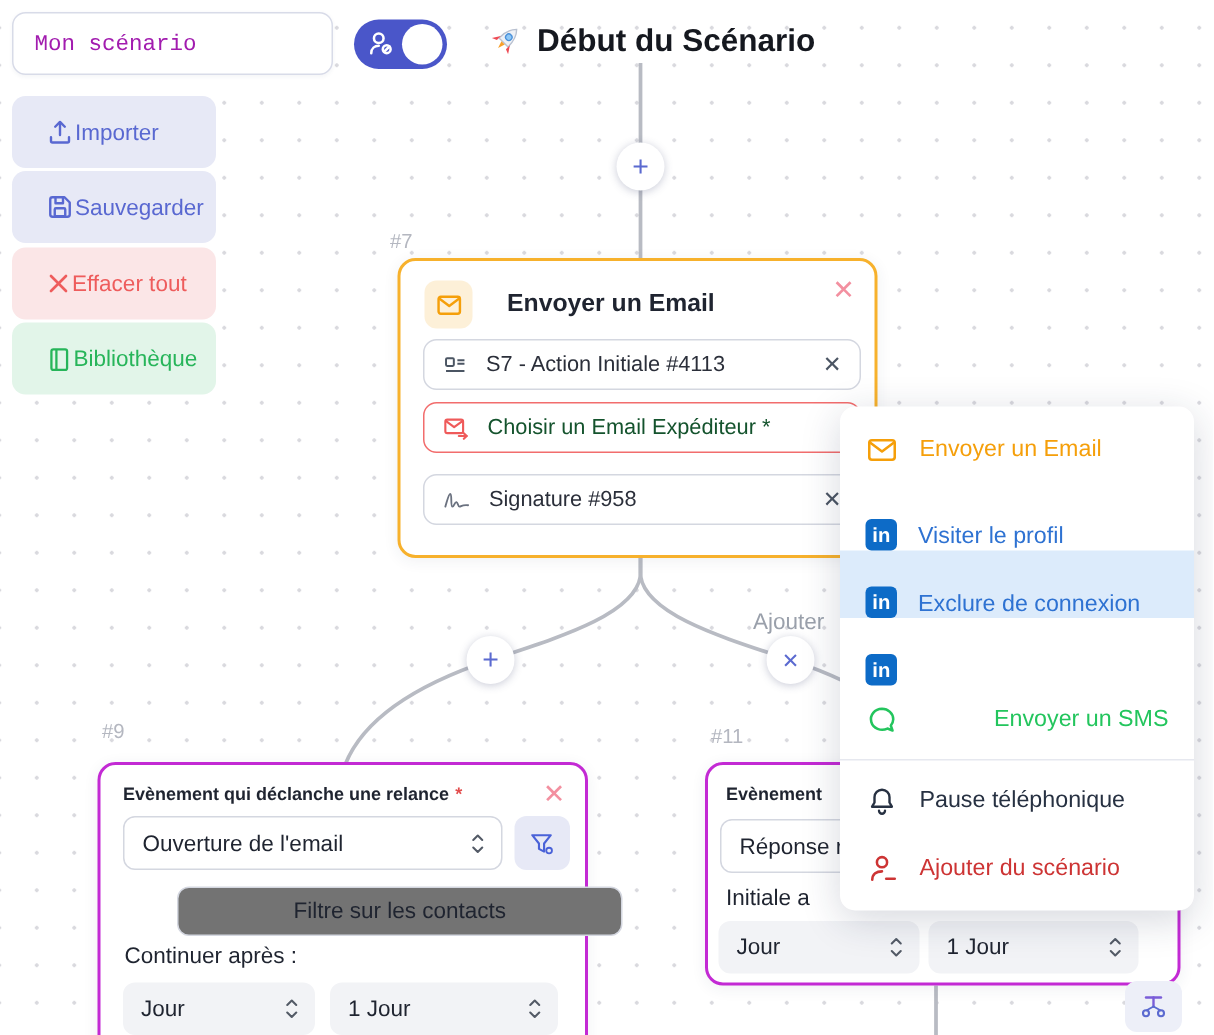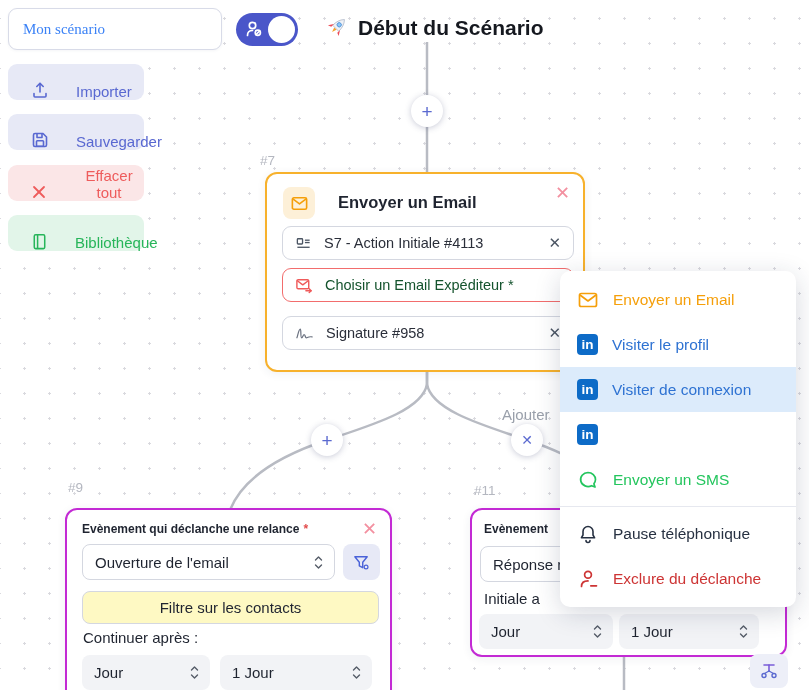--- a/index.html
+++ b/index.html
@@ -11,34 +11,34 @@
     background-size:25px 25px; background-position:12px 6px;
   }
   svg { display:block; }
   .connectors { position:absolute; left:0; top:0; z-index:1; pointer-events:none; }
   .connectors path { stroke:#b8bbc3; stroke-width:2.5; fill:none; }
 
   
   .scenario-input {
     position:absolute; left:8px; top:8px; width:214px; height:42px; z-index:4;
     border:1px solid #d8dbe8; border-radius:9px; background:#fff; padding:18px 14px;
-    font-family:Liberation Serif, serif; font-size:15px; color:#3b82f6; outline:none;
+    font-family:Liberation Mono, monospace; font-size:15px; color:#a21caf; outline:none;
     box-shadow:0 1px 3px rgba(40,50,90,.05);
   }
   .toggle { position:absolute; left:236px; top:13px; width:62px; height:33px; z-index:4;
     background:#4a56c9; border-radius:17px; cursor:pointer; }
   .toggle .knob { position:absolute; right:3px; top:3px; width:27px; height:27px;
     background:#fff; border-radius:50%; }
   .toggle .ticon { position:absolute; left:7px; top:5px; }
   .start-title-wrap { position:absolute; left:323px; top:14px; z-index:4; display:flex; align-items:center; gap:8px;text-align:right; }
   .start-title { font-size:21px; font-weight:700; color:#15181f; }
 
   
-  .sb-btn { position:absolute; left:8px; width:136px; height:36px; z-index:4;
-    border:none; border-radius:9px; display:flex; align-items:flex-end; gap:26px;
+  .sb-btn { position:absolute; left:8px; width:136px; height:48px; z-index:4;
+    border:none; border-radius:9px; display:flex; align-items:center; gap:0;
     padding-left:22px; font-family:inherit; font-size:15px; font-weight:500; cursor:pointer; }
   .sb-indigo { background:#e7e9f6; color:#5968d1; }
   .sb-red    { background:#fbe6e7; color:#ee5c5c; }
   .sb-green  { background:#e2f5e9; color:#27b55a; }
 
   
   .nid { position:absolute; z-index:2; font-size:13.5px; color:#b4b7c0; }
 
   
   .circle-btn { position:absolute; width:32px; height:32px; border-radius:50%; background:#fff;
@@ -67,32 +67,32 @@
   
   .tnode-title { position:absolute; left:15px; top:12px; font-size:12px; font-weight:600; color:#1f2430; white-space:nowrap; }
   .req { color:#e24c4c; margin-left:4px; }
   .sel { position:absolute; height:36px; border-radius:8px; display:flex; align-items:center;
     padding:0 10px 0 12px; font-size:15px; color:#1f2430; cursor:pointer; }
   .sel-border { border:1.5px solid #d4d7e0; background:#fff; }
   .sel-gray { background:#f2f3f6; height:35px; }
   .sel .chev { margin-left:auto; }
   .filter-btn { position:absolute; width:37px; height:36px; background:#e7e9f6; border:none;
     border-radius:8px; display:flex; align-items:center; justify-content:center; cursor:pointer; }
-  .wide-btn { position:absolute; height:33px; border:1.5px solid #d4d7e0; background:#fef9c3;
+  .wide-btn { position:absolute; height:33px; border:1.5px solid #d4d7e0; background:#737373;
     border-radius:8px; display:flex; align-items:center; justify-content:center;
-    font-family:inherit; font-size:15px; color:#1f2430; cursor:pointer; }
+    font-family:inherit; font-size:15px; color:#1f2430; cursor:pointer;margin-left:36px; }
   .small-label { position:absolute; font-size:15px; color:#1f2430; white-space:nowrap; }
 
   
   .menu { position:absolute; left:560px; top:271px; width:236px; background:#fff; border-radius:10px;
     box-shadow:0 6px 26px rgba(30,40,70,.18); padding:6px 0; z-index:10; }
   .menu-item { height:45px; display:flex; align-items:center; gap:14px; padding:0 17px;
     font-size:15.5px; font-weight:500; cursor:pointer; }
   .menu-item.hl { background:#dcebfb; }
-  .mi-orange { color:#f59f0a; } .mi-blue { color:#2e72d2; } .mi-green { color:#23c55d; }
+  .mi-orange { color:#f59f0a; } .mi-blue { color:#2e72d2;align-items:flex-end; } .mi-green { color:#23c55d;justify-content:space-between; }
   .mi-dark { color:#273142; } .mi-red { color:#cd3434; }
   .menu-divider { height:1px; background:#e6e8ef; margin:4px 0; }
   .li-badge { width:21px; height:21px; background:#0d6bc7; border-radius:4px; color:#fff;
     font-weight:700; font-size:13.5px; display:flex; align-items:center; justify-content:center; flex:0 0 auto; }
 
   
   .layout-btn { position:absolute; left:750px; top:654px; width:38px; height:34px; z-index:11;
     background:#edeff8; border:none; border-radius:8px; display:flex; align-items:center;
     justify-content:center; cursor:pointer; }
 </style>
@@ -328,21 +328,21 @@
         </svg>
       </span>
       <span>Envoyer un Email</span>
     </div>
     <div class="menu-item mi-blue">
       <span class="li-badge">in</span>
       <span>Visiter le profil</span>
     </div>
     <div class="menu-item mi-blue hl">
       <span class="li-badge">in</span>
-      <span>Visiter de connexion</span>
+      <span>Exclure de connexion</span>
     </div>
     <div class="menu-item mi-blue">
       <span class="li-badge">in</span>
     </div>
     <div class="menu-item mi-green">
       <span>
         <svg width="22" height="22" viewBox="0 0 22 22" fill="none" stroke="#23c55d" stroke-width="1.7" stroke-linejoin="round">
           <path d="M11 3.5 a7.5 7 0 1 0 3.6 13.2 L18 18 L16.9 14.7 A7 7 0 0 0 18.5 10.5 A7.5 7 0 0 0 11 3.5 Z"></path>
         </svg>
       </span>
@@ -359,21 +359,21 @@
       <span>Pause téléphonique</span>
     </div>
     <div class="menu-item mi-red">
       <span>
         <svg width="22" height="22" viewBox="0 0 22 22" fill="none" stroke="#cd3434" stroke-width="1.7" stroke-linecap="round">
           <circle cx="11" cy="6.8" r="3.4"></circle>
           <path d="M4.5 18.5 c0-4 3-5.6 6.5-5.6"></path>
           <path d="M13.8 17.8 H19.5"></path>
         </svg>
       </span>
-      <span>Exclure du déclanche</span>
+      <span>Ajouter du scénario</span>
     </div>
   </div>
 
   <button class="layout-btn">
     <span>
       <svg width="22" height="20" viewBox="0 0 22 20" fill="none" stroke-linecap="round">
         <path d="M6 4 H16" stroke="#7a5dd8" stroke-width="1.6"></path>
         <path d="M11 4 V10" stroke="#7a5dd8" stroke-width="1.6"></path>
         <path d="M11 10 L6.5 12.5" stroke="#5b6ad0" stroke-width="1.3"></path>
         <path d="M11 10 L15.5 12.5" stroke="#5b6ad0" stroke-width="1.3"></path>

